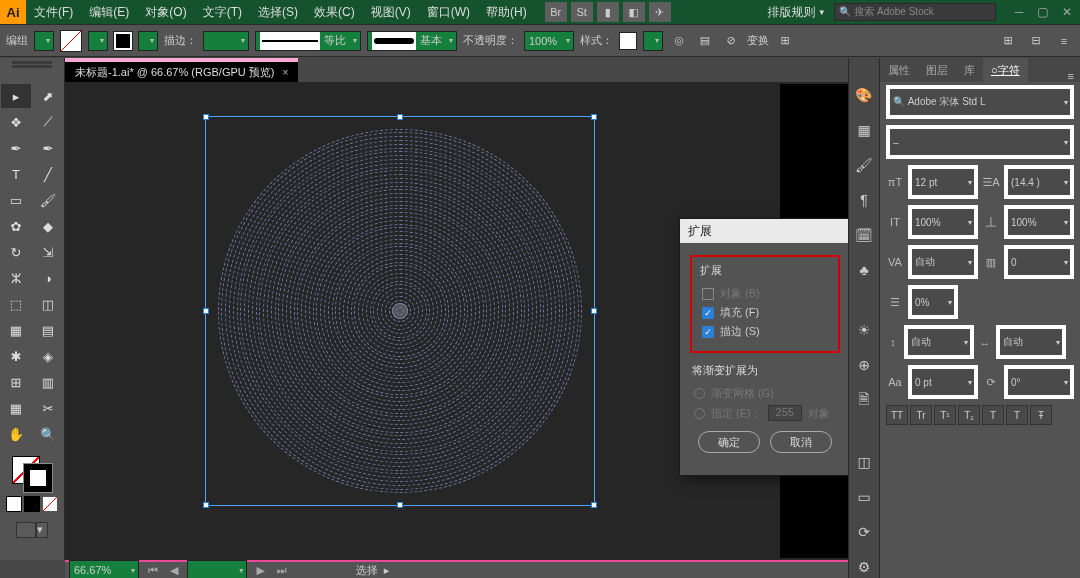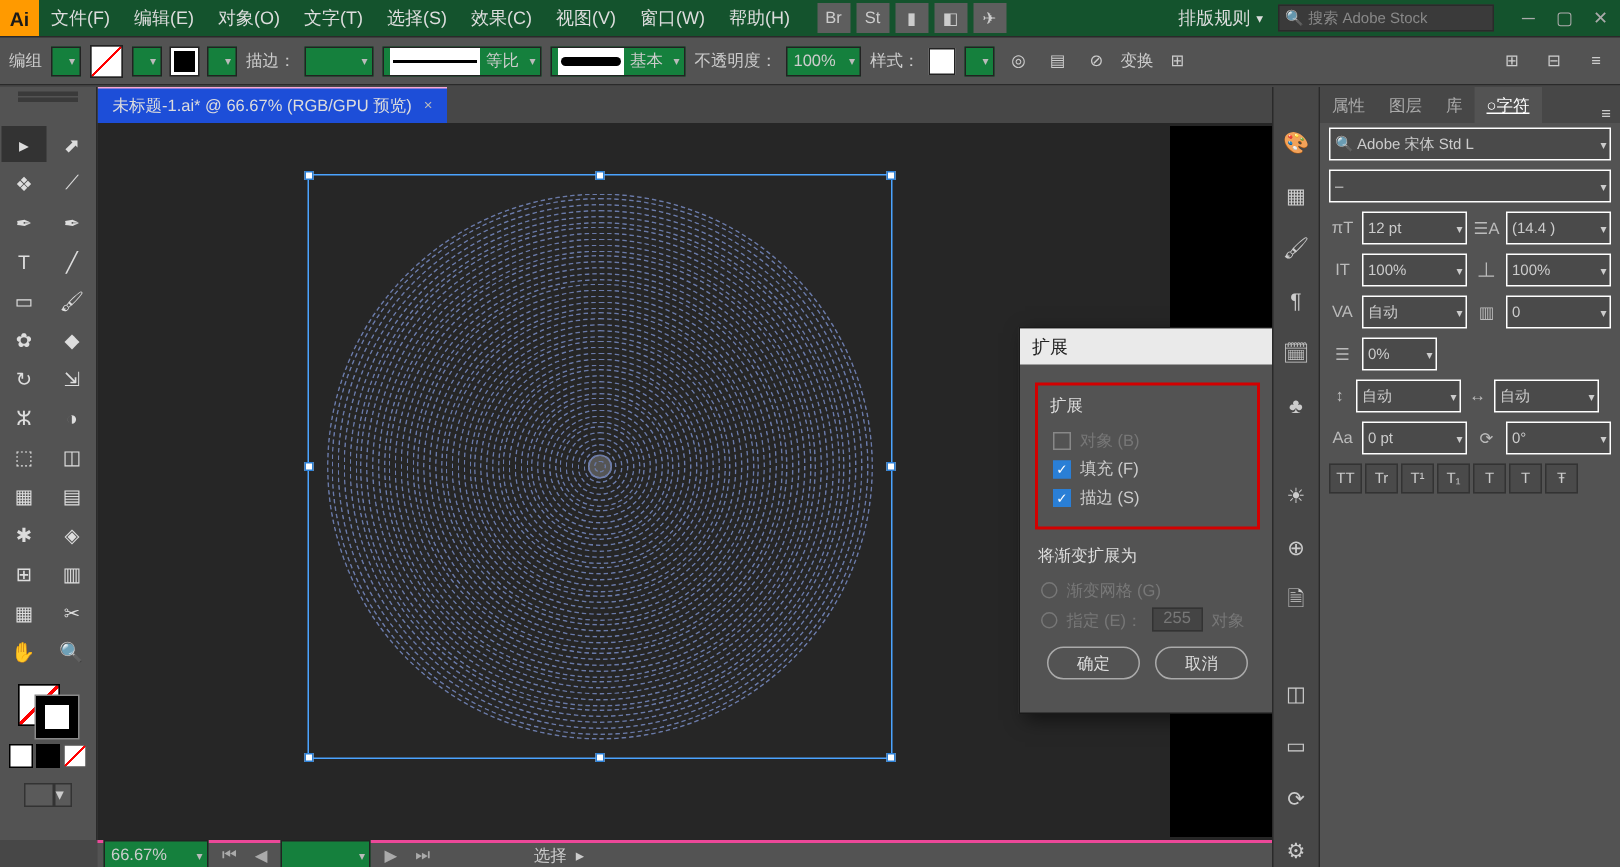--- a/index.html
+++ b/index.html
@@ -7,36 +7,36 @@
   
   .menubar{height:24px;background:#14532d;display:flex;align-items:center;padding-left:0}
   .ai-logo{width:26px;height:24px;background:#ff9a00;color:#1a1a1a;display:flex;align-items:center;justify-content:center;font-weight:700;font-size:13px}
   .menus{display:flex;gap:0}
   .menu-item{padding:0 8px;height:24px;display:flex;align-items:center;color:#ddd;font-size:12px}
   .top-icons{display:flex;gap:4px;margin-left:10px;align-items:center}
   .top-icons span{width:22px;height:20px;background:#5e5e5e;display:flex;align-items:center;justify-content:center;font-size:11px;color:#ccc}
   .top-right{margin-left:auto;display:flex;align-items:center;gap:10px;padding-right:6px}
   .layout-drop{display:flex;align-items:center;color:#ddd;font-size:12px}
   .layout-drop::after{content:"▾";margin-left:4px;font-size:9px}
-  .search-box{width:144px;height:18px;background:#3a3a3a;border:1px solid #2a2a2a;color:#888;font-size:10px;padding:0 4px;display:flex;align-items:center}
+  .search-box{width:162px;height:18px;background:#3a3a3a;border:1px solid #2a2a2a;color:#888;font-size:10px;padding:0 4px;display:flex;align-items:center}
   .win-ctrl{display:flex;gap:10px;margin-left:6px}
   .win-ctrl span{width:14px;height:14px;color:#aaa;font-size:12px;display:flex;align-items:center;justify-content:center}
   
   .ctrl-bar{height:33px;background:#535353;border-top:1px solid #2a2a2a;border-bottom:1px solid #2a2a2a;display:flex;align-items:center;padding:0 6px;gap:6px;font-size:11px;color:#ccc}
   .swatch{width:22px;height:22px;border:1px solid #222;background:linear-gradient(135deg,#fff 0 48%,#ff0000 48% 52%,#fff 52%)}
   .swatch.dk{background:#000;border:2px solid #fff;outline:1px solid #222;width:18px;height:18px}
   .dd{background:#15803d;border:1px solid #222;height:20px;padding:0 14px 0 4px;display:flex;align-items:center;position:relative;min-width:26px}
   .dd::after{content:"▾";position:absolute;right:3px;font-size:8px;color:#bbb}
   .pat-box{width:60px;height:18px;background:#fff;display:flex;align-items:center;padding:0 2px}
   .pat-box .ln{flex:1;height:2px;background:#000}
   .ico{width:20px;height:20px;border-radius:2px;display:flex;align-items:center;justify-content:center;color:#ccc}
   .ctrl-right{margin-left:auto;display:flex;gap:8px;align-items:center}
   
   .doc-tabs{height:25px;background:#474747;display:flex;align-items:flex-end;padding-left:65px}
-  .doc-tab{height:24px;background:#1d4ed8;padding:0 10px;display:flex;align-items:center;color:#ddd;font-size:11px;border-top:1px solid #f9a8d4;gap:8px}
+  .doc-tab{height:24px;background:#000000;padding:0 10px;display:flex;align-items:center;color:#ddd;font-size:11px;border-top:4px solid #f9a8d4;gap:8px}
   .doc-tab .x{font-size:10px;color:#bbb}
   
   .tool-col{position:absolute;top:58px;left:0;width:65px;bottom:18px;background:#535353;border-right:1px solid #2a2a2a;display:flex;flex-direction:column;align-items:center;padding-top:26px}
   .tool-col .grip{position:absolute;top:3px;width:40px;height:3px;background:#3a3a3a;box-shadow:0 4px #3a3a3a}
   .tool-grid{display:grid;grid-template-columns:30px 30px;gap:2px}
   .tool{width:30px;height:24px;display:flex;align-items:center;justify-content:center;color:#ddd;font-size:13px;position:relative}
   .tool.sel{background:#333}
   .fillstroke{margin-top:10px;width:40px;height:36px;position:relative}
   .fs-f{width:28px;height:28px;background:linear-gradient(135deg,#fff 0 47%,#ff0000 47% 53%,#fff 53%);border:1px solid #000;position:absolute;top:0;left:0}
   .fs-s{width:28px;height:28px;background:#fff;border:6px solid #000;outline:1px solid #888;position:absolute;bottom:0;right:0}
@@ -50,21 +50,21 @@
   .dock{position:absolute;right:0;top:58px;bottom:0;width:232px;display:flex}
   .dock-icons{width:36px;background:#474747;border-left:1px solid #2a2a2a;padding-top:26px;display:flex;flex-direction:column;align-items:center;gap:14px}
   .dock-icons span{width:24px;height:24px;display:flex;align-items:center;justify-content:center;color:#ccc;font-size:14px}
   .dock-icons .gap{height:12px}
   .char-panel{flex:1;background:#535353;border-left:1px solid #2a2a2a;padding:0;font-size:11px;color:#ccc}
   .panel-tabs{height:24px;display:flex;align-items:flex-end;background:#474747}
   .p-tab{height:24px;padding:0 8px;display:flex;align-items:center;color:#aaa;font-size:11px}
   .p-tab.act{background:#535353;color:#fff;text-decoration:underline}
   .panel-tabs .opt{margin-left:auto;padding:0 6px;color:#ccc}
   .prow{display:flex;align-items:center;gap:4px;padding:3px 6px}
-  .pfield{flex:1;height:22px;background:#4a4a4a;border:1px solid #ffffff;padding:0 14px 0 3px;display:flex;align-items:center;font-size:10px;position:relative;color:#ccc}
+  .pfield{flex:1;height:34px;background:#4a4a4a;border:4px solid #ffffff;padding:0 14px 0 3px;display:flex;align-items:center;font-size:10px;position:relative;color:#ccc}
   .pfield::after{content:"▾";position:absolute;right:2px;font-size:8px}
   .pfield.sm{flex:none;width:70px}
   .pfield.xs{flex:none;width:50px}
   .plabel{width:18px;display:flex;align-items:center;justify-content:center;color:#bbb;font-size:11px}
   .p-btns{display:flex;gap:2px;padding:3px 6px}
   .p-btns span{width:22px;height:20px;border:1px solid #333;background:#4a4a4a;display:flex;align-items:center;justify-content:center;font-size:10px}
   
   .canvas-area{position:absolute;left:65px;right:232px;top:82px;bottom:18px;background:#262626;overflow:hidden}
   .canvas-area .blackbox{position:absolute;right:0;top:2px;bottom:2px;width:68px;background:#000}
   .artboard{position:absolute;left:140px;top:34px;width:390px;height:390px;border:1px solid #4ba3ff}

